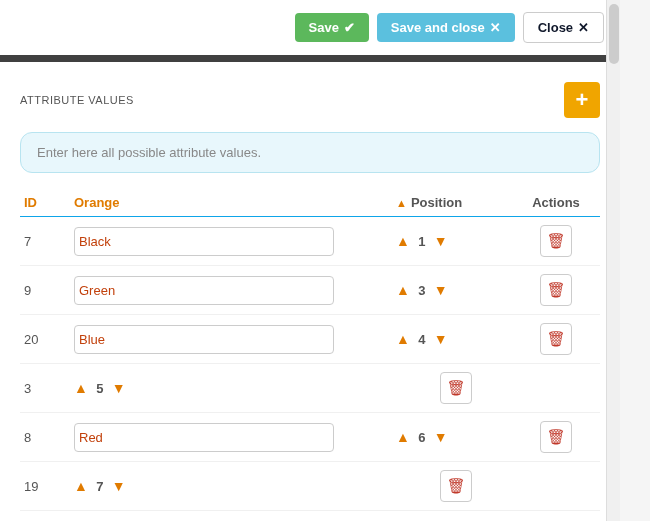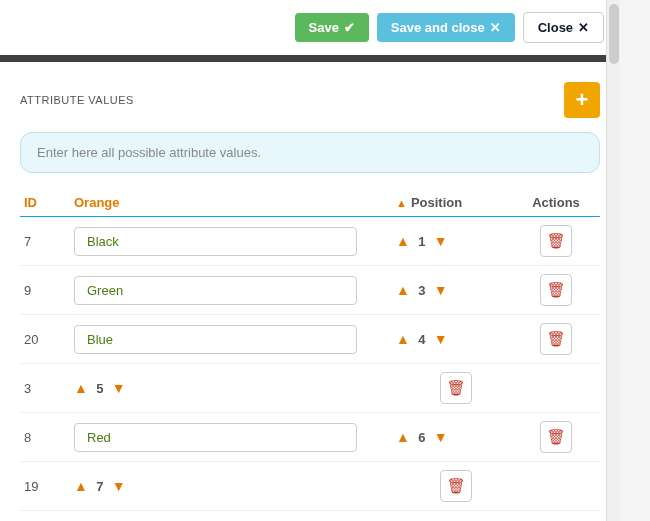--- a/index.html
+++ b/index.html
@@ -128,26 +128,26 @@
       grid-template-columns: 50px 1fr 120px 80px;
       align-items: center;
       padding: 8px 4px;
       border-bottom: 1px solid #f0f0f0;
     }
     .row-id {
       color: #555;
       font-size: 13px;
     }
     .row-value-input {
-      width: 283px;
-      padding: 6px 12px;
+      width: 260px;
+      padding: 6px 4px;
       border: 1px solid #ccc;
       border-radius: 4px;
       font-size: 13px;
-      color: #4d7c0f;
+      color: #c2410c;
       outline: none;
     }
     .row-position {
       display: flex;
       align-items: center;
       gap: 4px;
       font-size: 13px;
       color: #555;
     }
     .pos-up {

